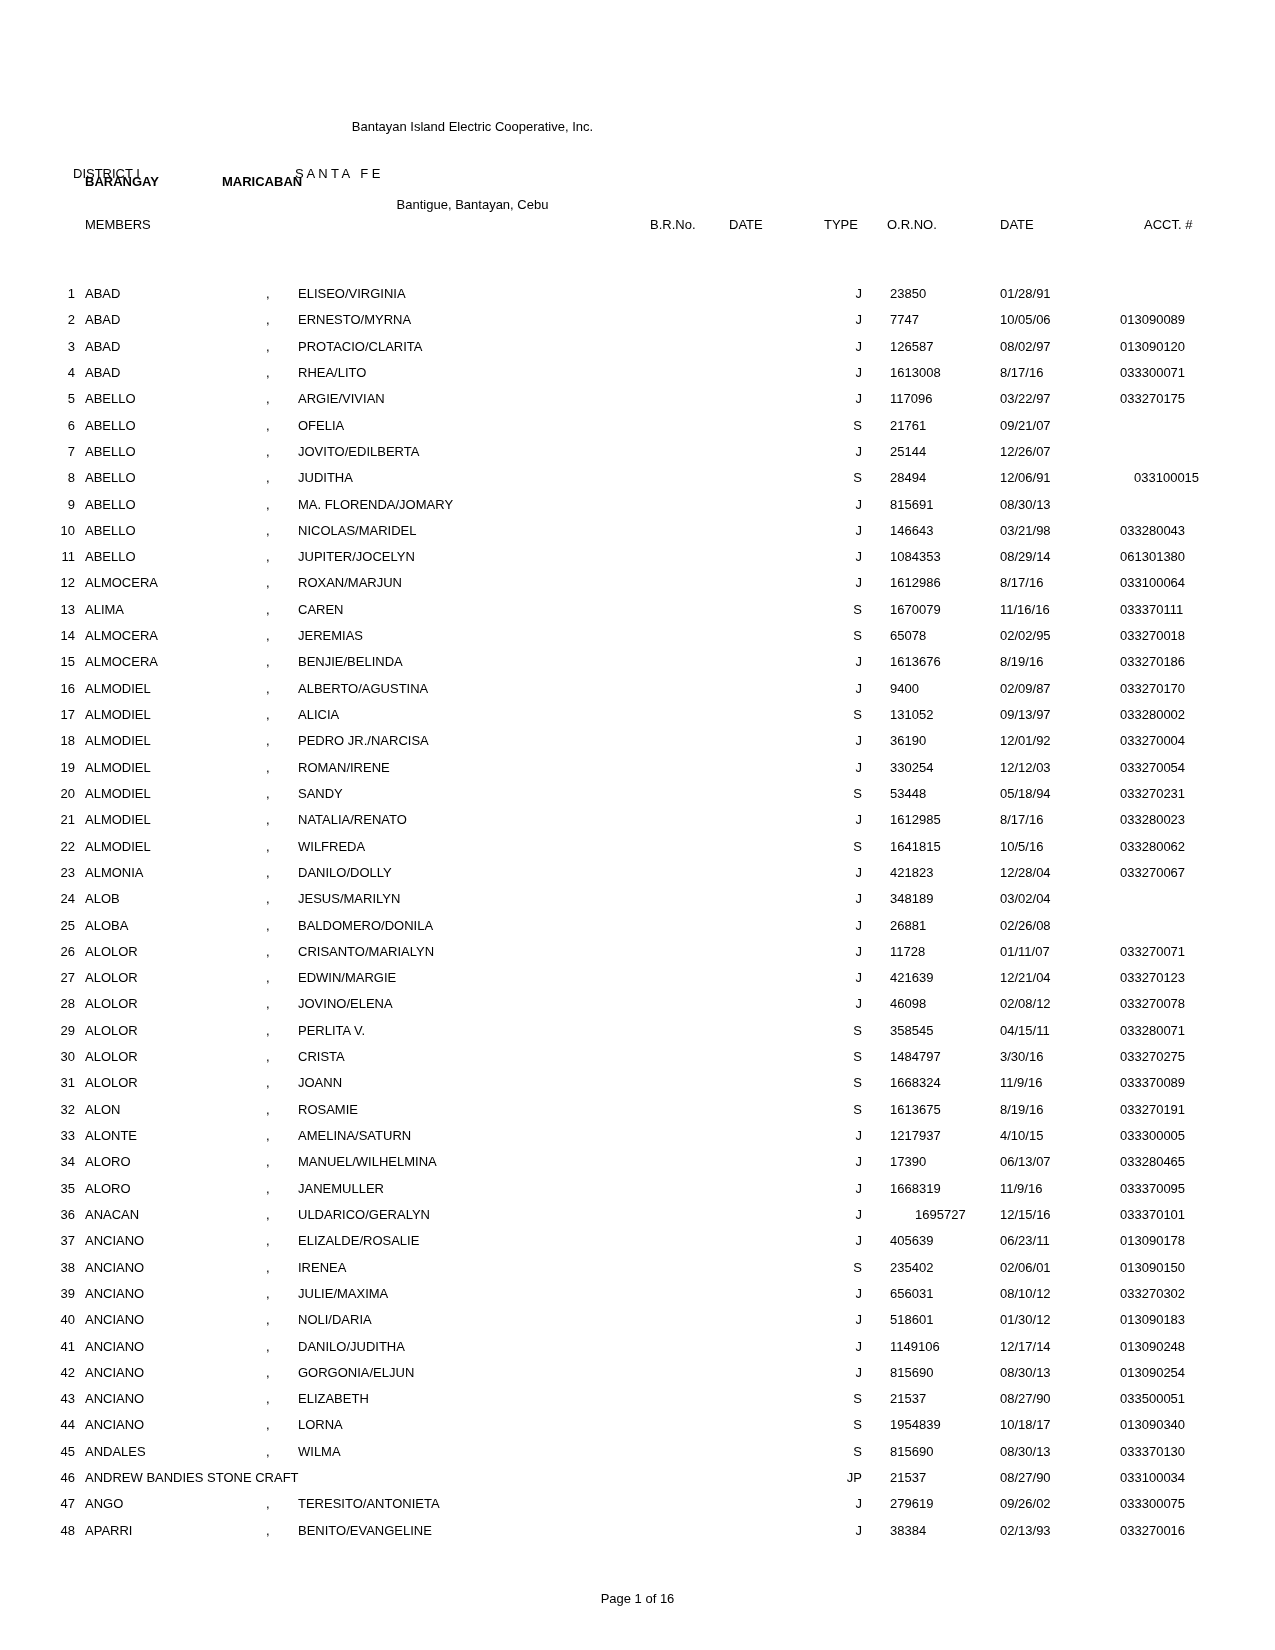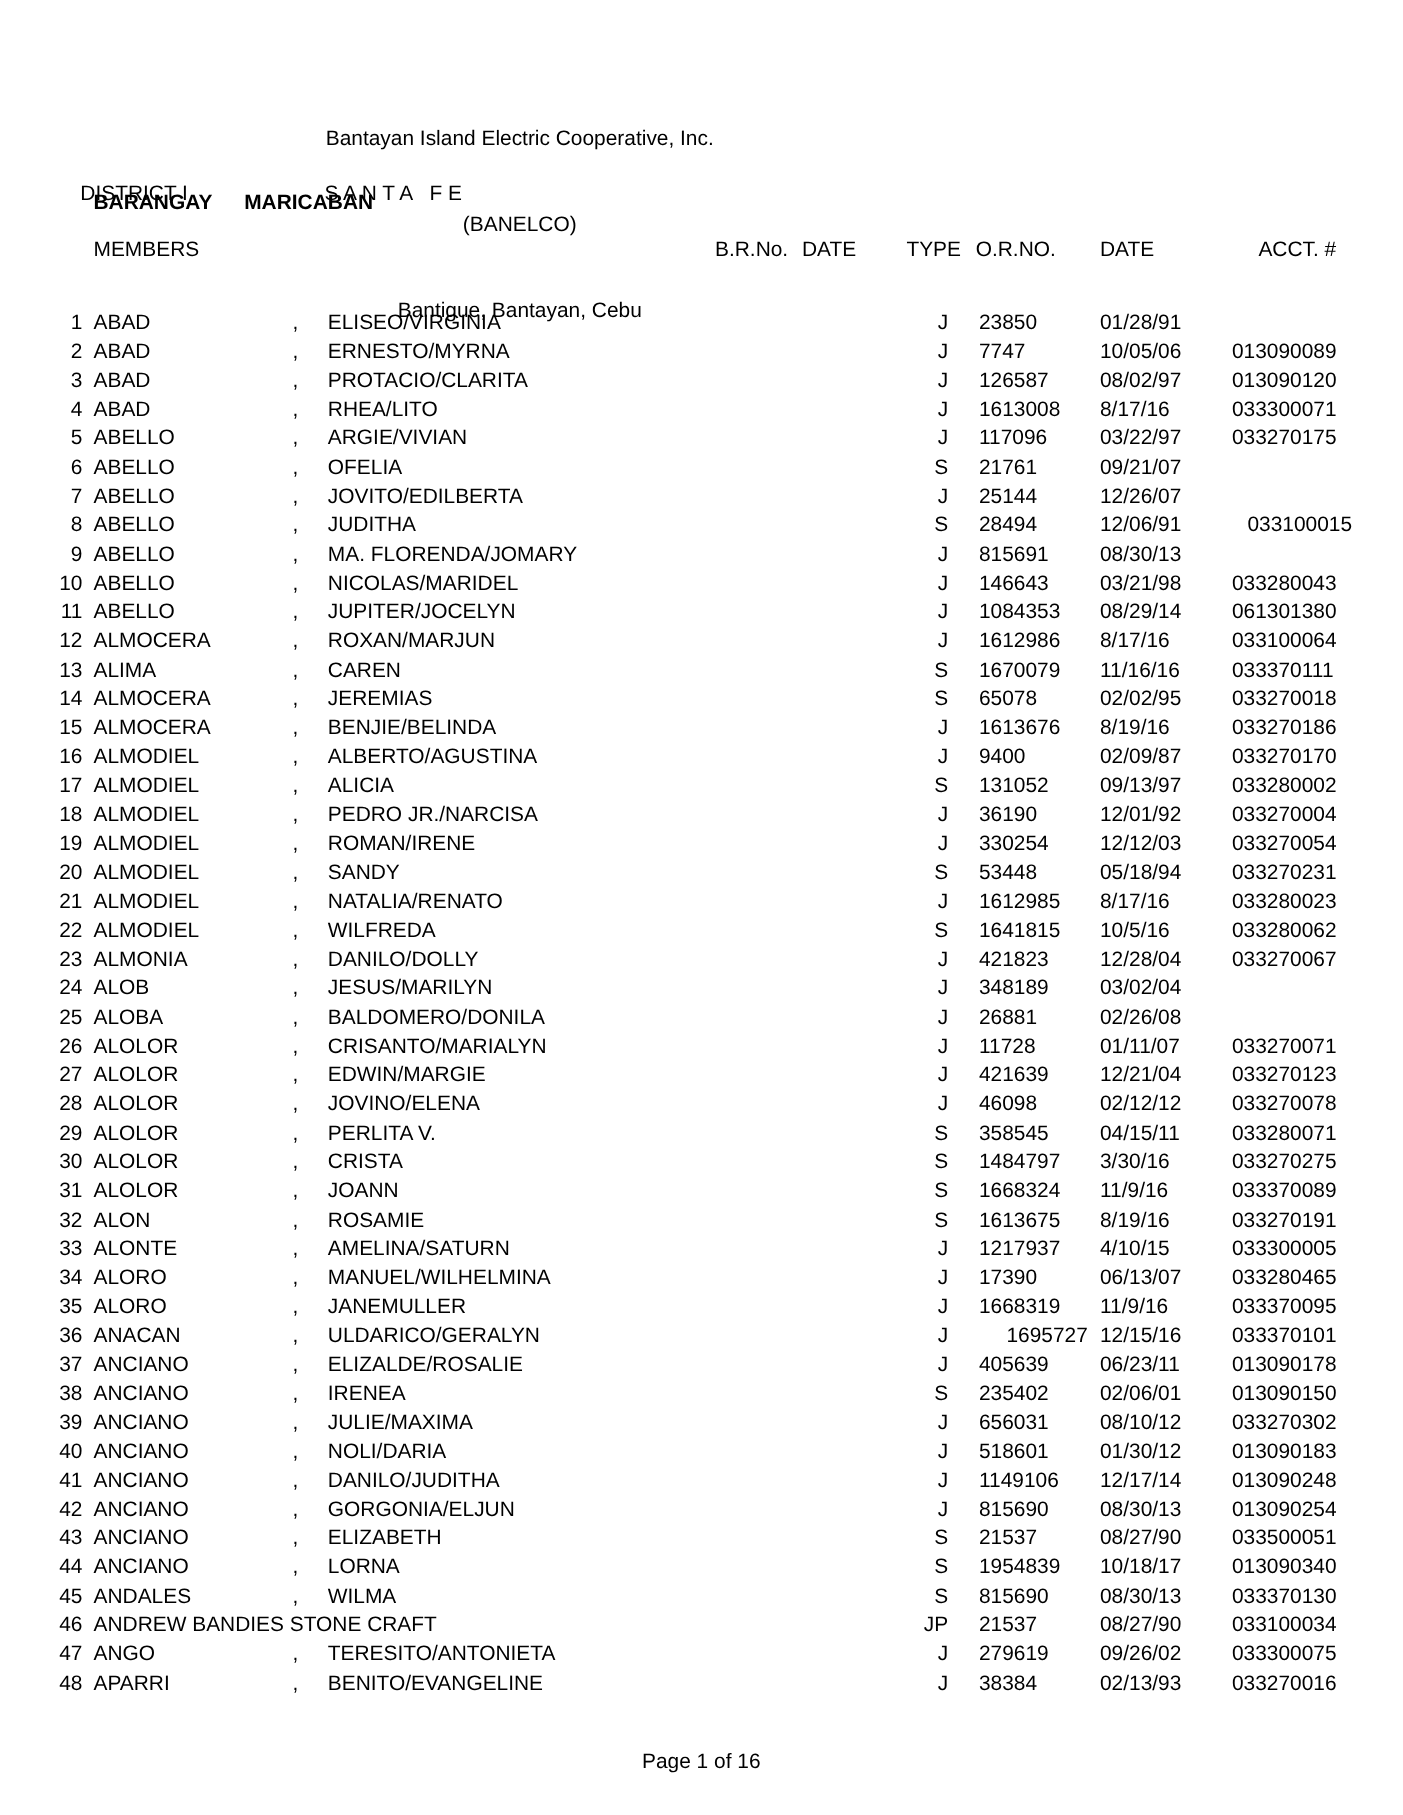--- a/index.html
+++ b/index.html
@@ -2,21 +2,21 @@
 <html><head>
 <meta charset="utf-8">
 <style>
   html,body{margin:0;padding:0;background:#ffffff;}
   .page{
     position:relative;
     width:1275px;height:1650px;
     background:#ffffff;
     color:#000000;
     font-family:"Liberation Sans", sans-serif;
-    font-size:19px;
+    font-size:13px;
     overflow:hidden;
   }
   .abs{position:absolute;white-space:pre;}
   .org-header{
     position:absolute;top:62px;left:0;width:945px;
     text-align:center;line-height:26px;white-space:pre;
   }
   .line{position:absolute;left:0;width:100%;height:26px;}
   .bold{font-weight:bold;}
   #rows{position:absolute;top:281px;left:0;width:1275px;}
@@ -43,21 +43,20 @@
     text-align:center;
   }
 </style>
 </head>
 <body>
 
 <div class="page">
 
   <div class="org-header">
     <div>Bantayan Island Electric Cooperative, Inc.</div>
-    <div>(BANELCO)</div>
     <div>Bantigue, Bantayan, Cebu</div>
   </div>
 
   <div class="line" style="top:166px;">
     <span class="abs" style="left:73px;">DISTRICT I</span>
     <span class="abs" style="left:295px;">S A N T A   F E</span>
   </div>
 
   <div class="line" style="top:174px;">
     <span class="abs bold" style="left:85px;">BARANGAY</span>
@@ -345,21 +344,21 @@
         <span class="c-date">12/21/04</span>
         <span class="c-acct">033270123</span>
       </div>
       <div class="row">
         <span class="c-num">28</span>
         <span class="c-surname">ALOLOR</span>
         <span class="c-comma">,</span>
         <span class="c-given">JOVINO/ELENA</span>
         <span class="c-type">J</span>
         <span class="c-or">46098</span>
-        <span class="c-date">02/12/12</span>
+        <span class="c-date">02/08/12</span>
         <span class="c-acct">033270078</span>
       </div>
       <div class="row">
         <span class="c-num">29</span>
         <span class="c-surname">ALOLOR</span>
         <span class="c-comma">,</span>
         <span class="c-given">PERLITA V.</span>
         <span class="c-type">S</span>
         <span class="c-or">358545</span>
         <span class="c-date">04/15/11</span>

